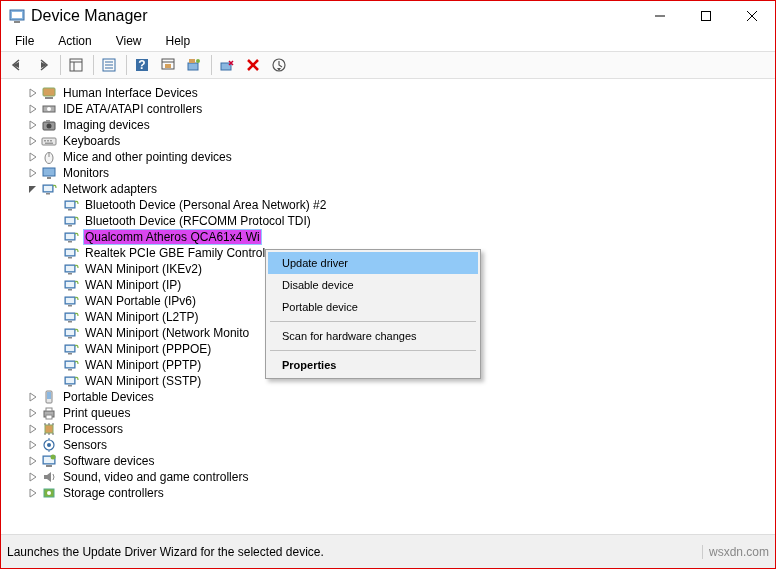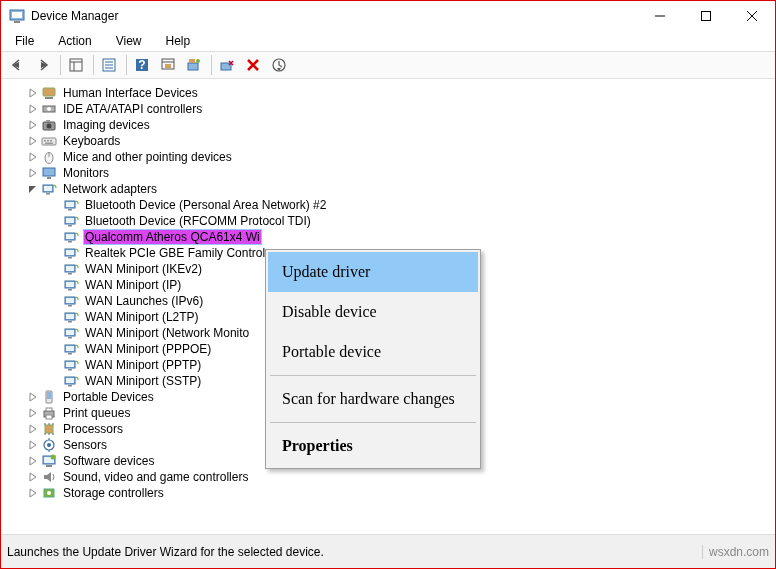--- a/index.html
+++ b/index.html
@@ -1,40 +1,40 @@
 <!DOCTYPE html>
 <html><head>
 <meta charset="utf-8">
 <style>
 * { box-sizing: border-box; font-family: "Segoe UI", Tahoma, sans-serif; font-size: 12px; }
 body { margin: 0; padding: 0; width: 776px; height: 569px; border: 1px solid #d00; background: #fff; overflow: hidden; position: relative; }
 .titlebar { height: 30px; display: flex; align-items: center; padding: 0 0 0 8px; }
 .titlebar .icon { width: 16px; height: 16px; margin-right: 6px; }
-.titlebar .title { flex: 1; font-size: 12px; }
+.titlebar .title { flex: 1; font-size: 16px; }
 .titlebar .winbtn { width: 46px; height: 30px; display: flex; align-items: center; justify-content: center; }
 .titlebar .winbtn svg { width: 10px; height: 10px; }
 .menubar { height: 20px; display: flex; align-items: center; padding: 0 6px; gap: 8px; }
 .menubar .menuitem { padding: 2px 8px; }
 .toolbar { height: 28px; border-top: 1px solid #e0e0e0; border-bottom: 1px solid #e0e0e0; display: flex; align-items: center; padding: 0 4px; gap: 0; background: #fafafa; }
 .toolbar .tbtn { width: 24px; height: 24px; display: flex; align-items: center; justify-content: center; margin-right: 2px; }
 .toolbar .sep { width: 1px; height: 20px; background: #ccc; margin: 0 3px; }
 .content { position: absolute; top: 80px; bottom: 22px; left: 0; right: 0; overflow-y: scroll; overflow-x: hidden; }
 .tree { padding: 4px 0 4px 8px; }
 .row { height: 16px; display: flex; align-items: center; white-space: nowrap; position: relative; }
 .expander { width: 16px; display: flex; align-items: center; justify-content: center; color: #666; cursor: pointer; }
 .devicon { width: 16px; height: 16px; margin-right: 4px; flex-shrink: 0; }
 .label { padding: 0 2px; }
 .label.sel { background: #d946ef; border: 1px solid #94c6ff; padding: 0 1px; }
 .indent1 { padding-left: 16px; }
 .indent2 { padding-left: 38px; }
 .statusbar { position: absolute; bottom: 0; left: 0; right: 0; height: 34px; border-top: 1px solid #ddd; background: #f0f0f0; display: flex; align-items: center; padding: 0 6px; font-size: 11px; }
 .statusbar .filler { flex: 1; }
 .statusbar .right { border-left: 1px solid #ccc; padding-left: 6px; color: #888; }
 .ctxmenu { position: absolute; left: 264px; top: 248px; width: 216px; background: #f2f2f2; border: 1px solid #a0a0a0; box-shadow: 3px 3px 4px rgba(0,0,0,0.25); padding: 2px; }
-.ctxmenu .mi { padding: 11px 14px; font-size: 16px; cursor: default; font-family: Liberation Serif, serif; }
+.ctxmenu .mi { padding: 5px 14px; font-size: 11px; cursor: default; }
 .ctxmenu .mi.hover { background: #91c9f7; }
 .ctxmenu .mi.bold { font-weight: bold; }
 .ctxmenu .msep { height: 1px; background: #c0c0c0; margin: 3px 2px; }
 
 .content::-webkit-scrollbar { width: 17px; }
 .content::-webkit-scrollbar-track { background: #f0f0f0; }
 .content::-webkit-scrollbar-thumb { background: #c0c0c0; border: 1px solid #dadada; }
 .content::-webkit-scrollbar-button { background: #f0f0f0; height: 17px; border: 1px solid #dadada; }
 svg { display: block; }
 </style>
@@ -329,21 +329,21 @@
       <div class="row indent2">
         <span class="expander"></span>
         <span class="devicon">
           <svg width="16" height="16" viewBox="0 0 16 16">
             <rect x="2" y="4" width="10" height="7" fill="#8bb7e0" stroke="#3a6ea5"></rect>
             <rect x="3" y="5" width="8" height="5" fill="#eaf3fa"></rect>
             <rect x="5" y="12" width="4" height="1.5" fill="#888"></rect>
             <path d="M12 5 Q15 3 15 7" fill="none" stroke="#7cb342" stroke-width="1.2"></path>
           </svg>
         </span>
-        <span class="label">WAN Launches (IPv6)</span>
+        <span class="label">WAN Portable (IPv6)</span>
       </div>
       <div class="row indent2">
         <span class="expander"></span>
         <span class="devicon">
           <svg width="16" height="16" viewBox="0 0 16 16">
             <rect x="2" y="4" width="10" height="7" fill="#8bb7e0" stroke="#3a6ea5"></rect>
             <rect x="3" y="5" width="8" height="5" fill="#eaf3fa"></rect>
             <rect x="5" y="12" width="4" height="1.5" fill="#888"></rect>
             <path d="M12 5 Q15 3 15 7" fill="none" stroke="#7cb342" stroke-width="1.2"></path>
           </svg>

